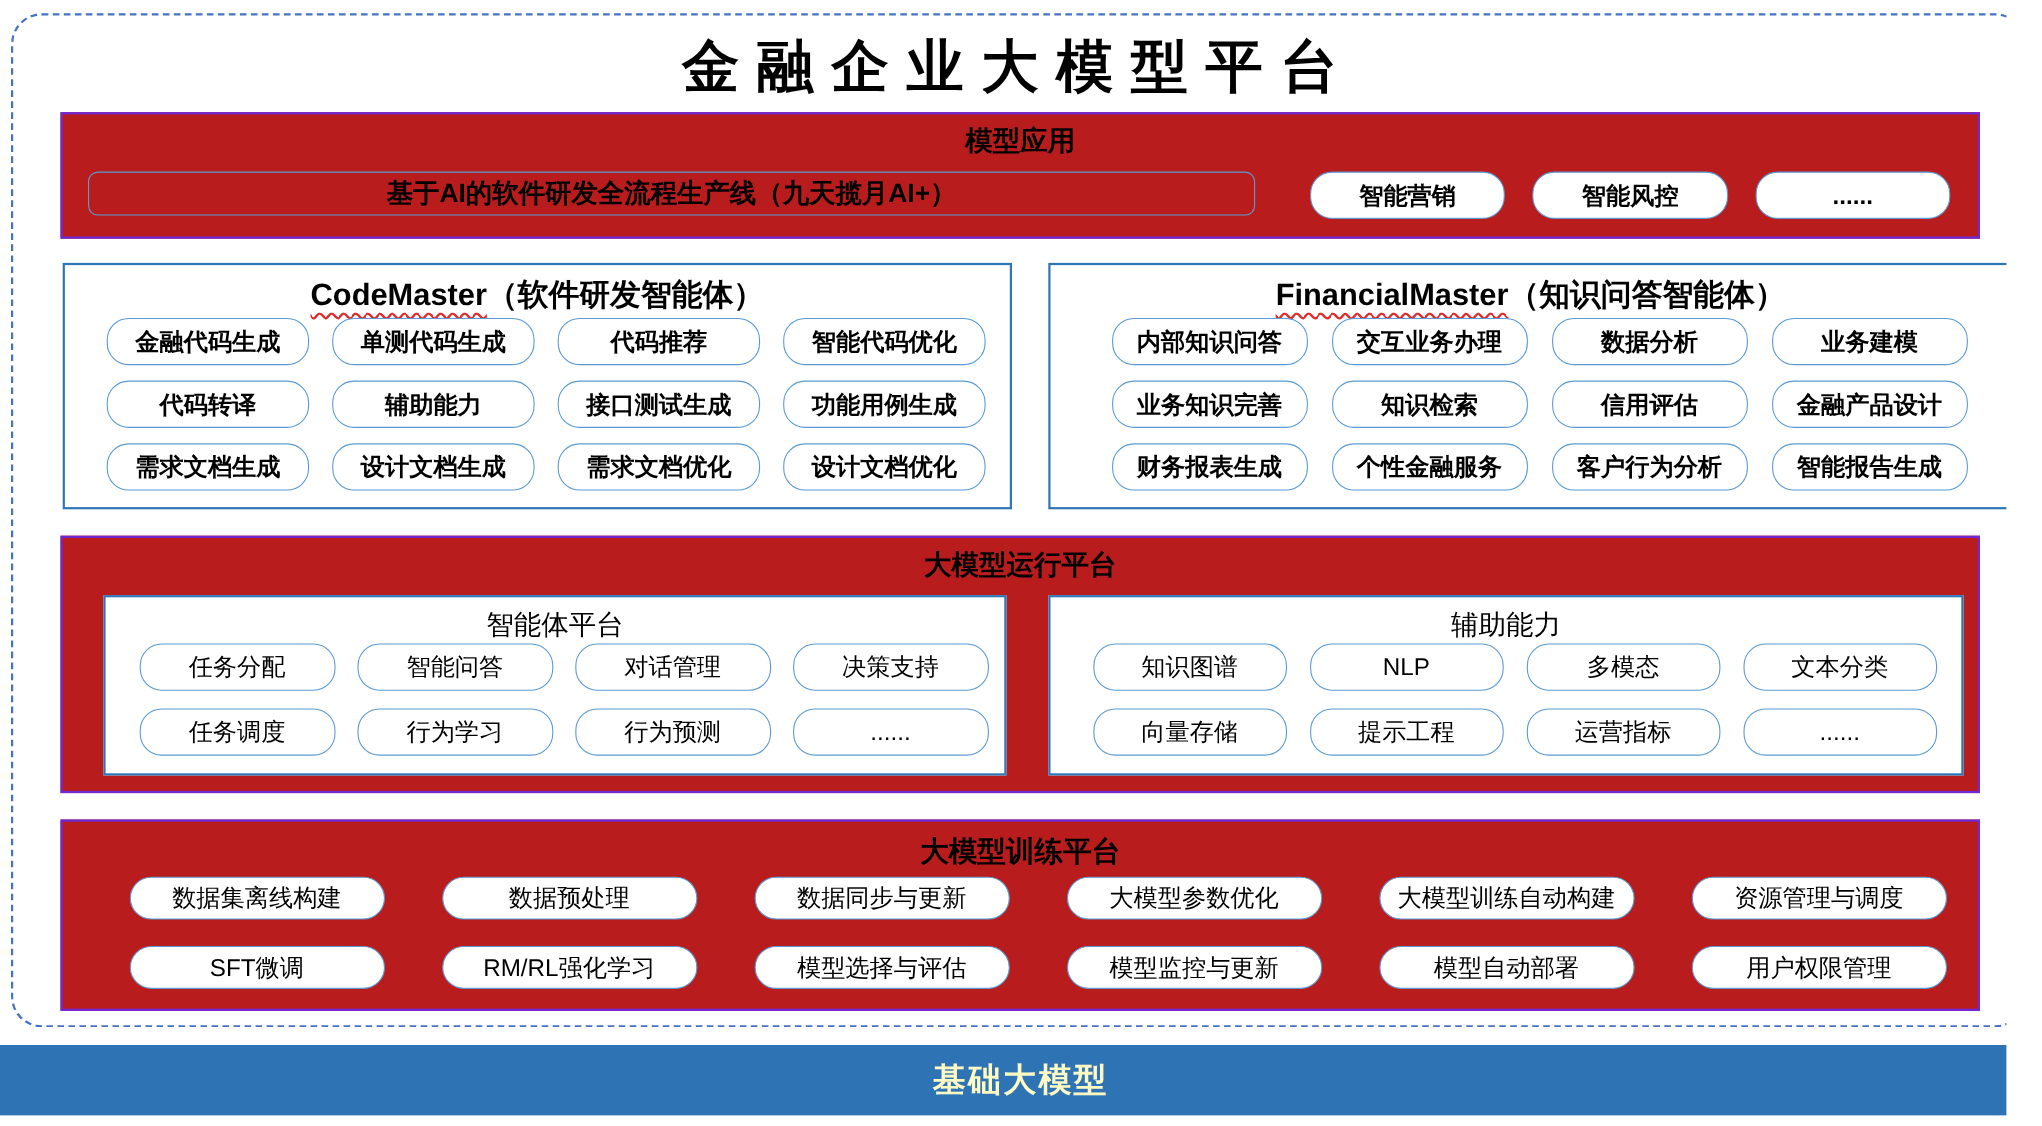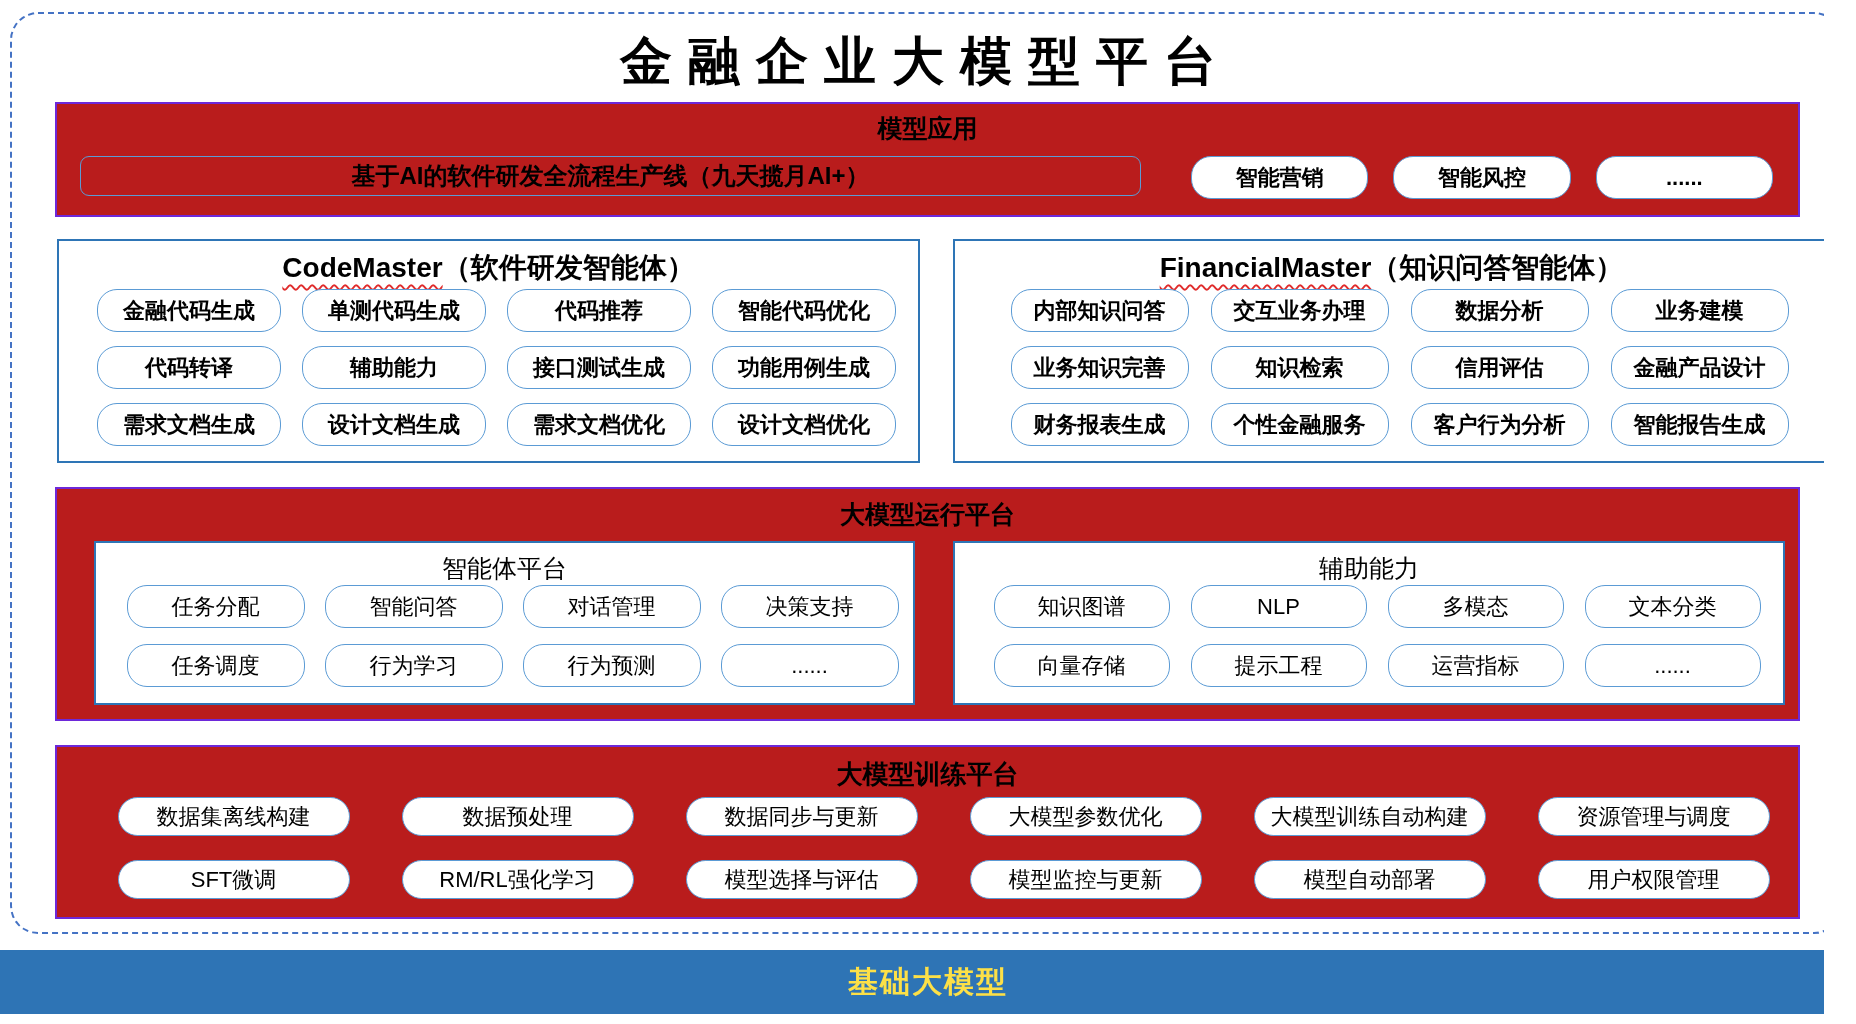--- a/index.html
+++ b/index.html
@@ -63,21 +63,21 @@
   .sec-training{margin-top:24px;padding:10px 0 18px 0;}
   .grid6{
     display:grid;grid-template-columns:repeat(6,264px);gap:24px 20px;
     justify-content:center;margin-top:6px;
   }
   .chip-sm{height:39px;font-size:22px;margin-left:32px;}
   
   .foundation-bar{
     position:absolute;left:0;top:950px;width:1856px;height:64px;background:#2E74B5;
     display:flex;align-items:center;justify-content:center;
-    color:#fde047;font-size:30px;font-weight:bold;letter-spacing:2px;
+    color:#fef9c3;font-size:30px;font-weight:bold;letter-spacing:2px;
   }
 </style>
 </head>
 <body>
 
 <div class="page">
   <div class="outer-frame">
 
     <div class="main-title">金融企业大模型平台</div>
 

